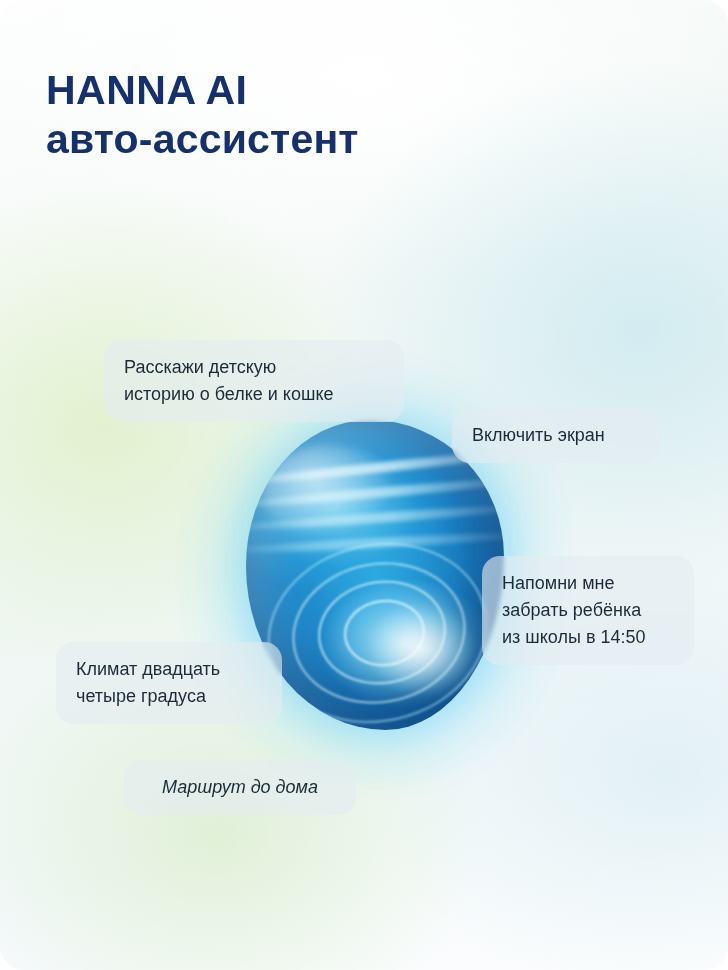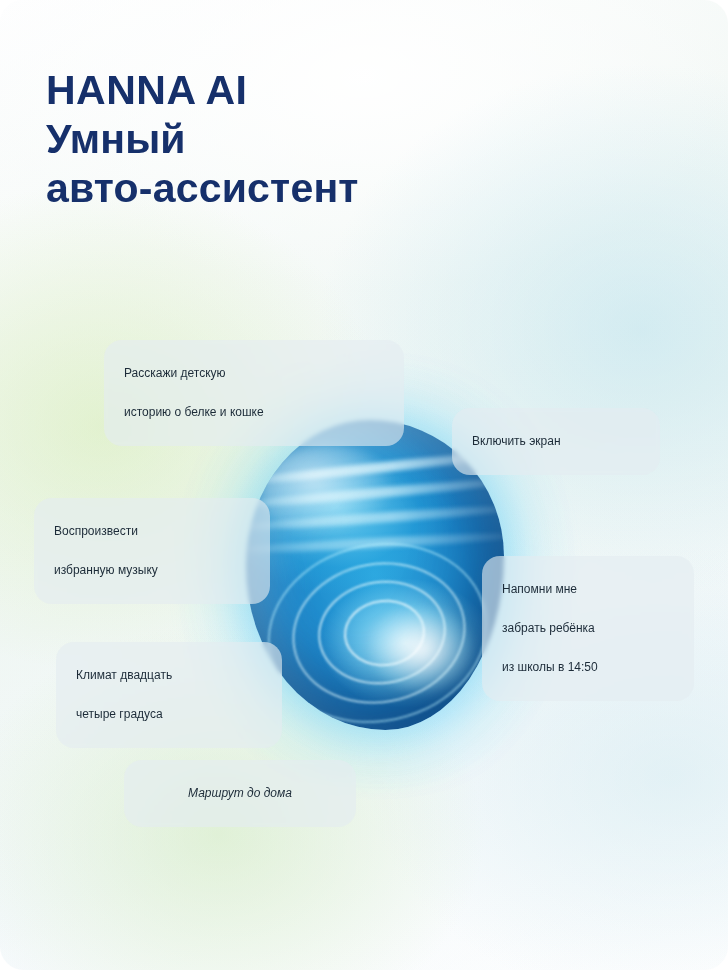--- a/index.html
+++ b/index.html
@@ -122,43 +122,42 @@
     background: radial-gradient(ellipse at 50% 50%, rgba(255,255,255,0.85) 0%, rgba(200,245,255,0.25) 55%, rgba(255,255,255,0) 78%);
     filter: blur(5px);
   }
 
   
   .chip {
     position: absolute;
     background: rgba(228,236,240,0.62);
     border-radius: 18px;
     color: #1c2b38;
-    font-size: 12px;
-    line-height: 39px;
+    font-size: 18px;
+    line-height: 27px;
     padding: 14px 20px;
     box-sizing: border-box;
     backdrop-filter: blur(2px);
     white-space: pre-line;
   }
   .chip.c1 { left: 104px; top: 340px; width: 300px; }
   .chip.c2 { left: 452px; top: 408px; width: 208px; }
   .chip.c3 { left: 34px;  top: 498px; width: 236px; }
   .chip.c4 { left: 482px; top: 556px; width: 212px; }
   .chip.c5 { left: 56px;  top: 642px; width: 226px; }
   .chip.c6 { left: 124px; top: 760px; width: 232px; text-align: center; font-style: italic; }
   .chip.c7 { left: 426px; top: 736px; width: 232px; }
 </style>
 </head>
 <body>
 
 <div class="poster">
 
   <div class="title-block">
     <div class="title-line brand">HANNA AI</div>
-    <div class="title-line">Умный</div>
     <div class="title-line">авто-ассистент</div>
   </div>
 
   <div class="orb-wrap">
     <div class="orb-glow"></div>
     <div class="orb">
       <div class="band b1"></div>
       <div class="band b2"></div>
       <div class="band b3"></div>
       <div class="band b4"></div>
@@ -167,22 +166,20 @@
       <div class="ripple r3"></div>
       <div class="ripple r4"></div>
       <div class="hl"></div>
       <div class="bright"></div>
     </div>
   </div>
 
   <div class="chip c1">Расскажи детскую
 историю о белке и кошке</div>
   <div class="chip c2">Включить экран</div>
-  <div class="chip c3">Воспроизвести
-избранную музыку</div>
   <div class="chip c4">Напомни мне
 забрать ребёнка
 из школы в 14:50</div>
   <div class="chip c5">Климат двадцать
 четыре градуса</div>
   <div class="chip c6">Маршрут до дома</div>
 
 </div>
 
 </body></html>

